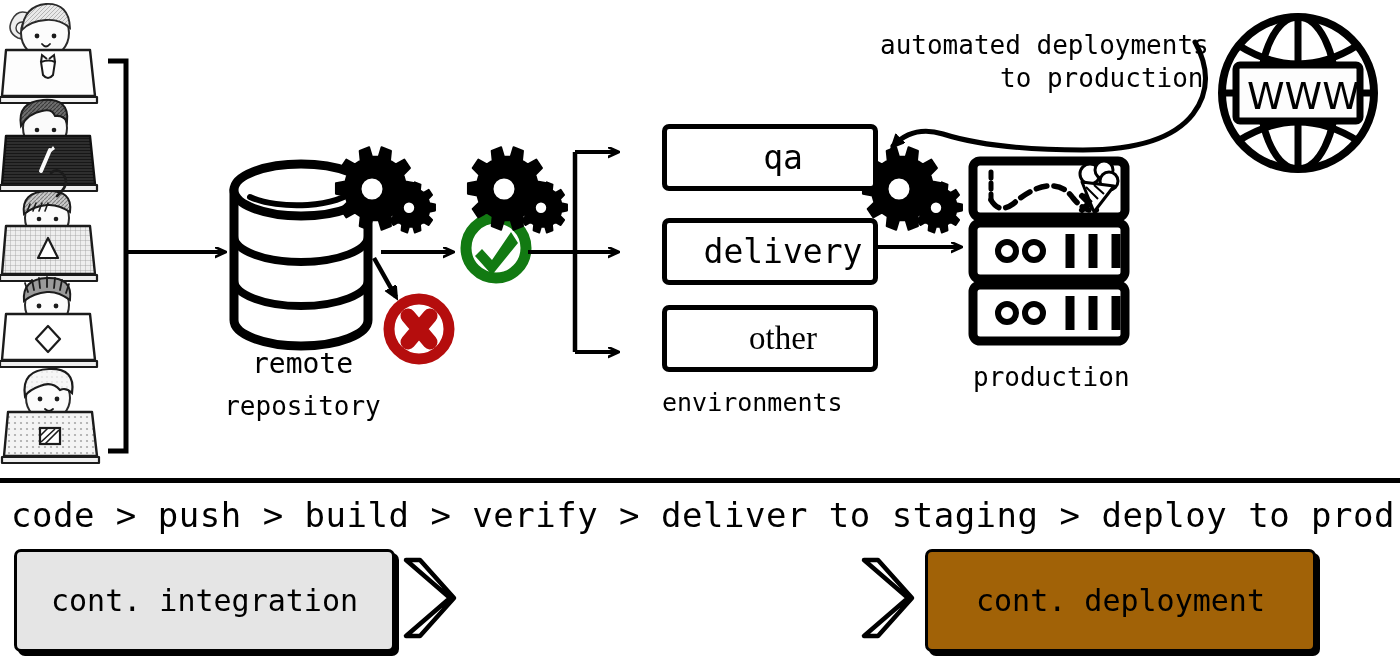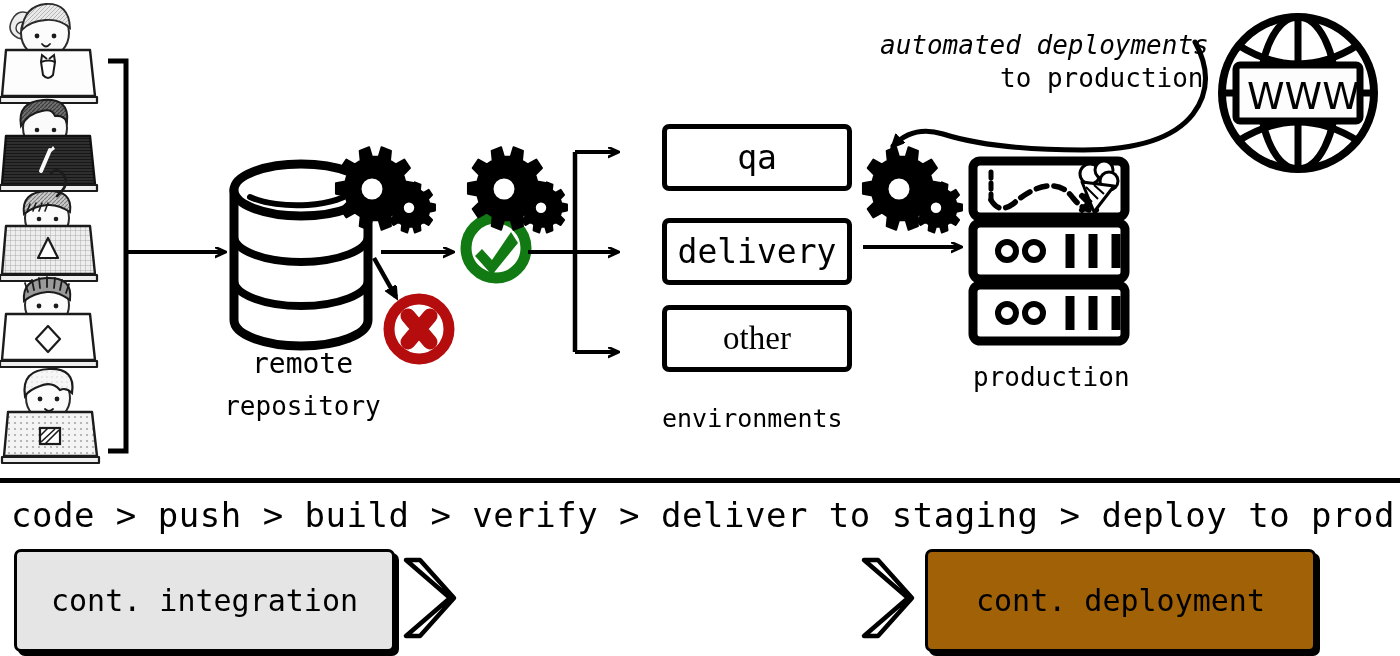--- a/index.html
+++ b/index.html
@@ -2,21 +2,21 @@
 <html><head>
 <meta charset="utf-8">
 <style>
   html,body{margin:0;padding:0;background:#ffffff;}
   body{width:1400px;height:656px;overflow:hidden;font-family:"DejaVu Sans Mono",monospace;}
   #stage{position:relative;width:1400px;height:656px;background:#fff;}
   svg.layer{position:absolute;left:0;top:0;width:1400px;height:656px;}
   .lbl{position:absolute;font-family:"DejaVu Sans Mono","Liberation Mono",monospace;color:#000;white-space:pre;}
   .env-box{position:absolute;border:5px solid #000;border-radius:7px;background:#fff;
            display:flex;align-items:center;justify-content:center;
-           font-family:"DejaVu Sans Mono","Liberation Mono",monospace;font-size:33px;color:#000;}
+           font-family:"DejaVu Sans Mono","Liberation Mono",monospace;font-size:33px;color:#000;padding-left:26px;}
   .stage-box{position:absolute;border:3.5px solid #000;border-radius:7px;
              display:flex;align-items:center;justify-content:center;
              font-family:"DejaVu Sans Mono","Liberation Mono",monospace;font-size:30px;color:#000;
              box-shadow:4px 4px 0 #000;}
   .chev{position:absolute;}
   .divider{position:absolute;left:0;width:1400px;height:5px;background:#000;}
   .pipe-text{position:absolute;font-family:"DejaVu Sans Mono","Liberation Mono",monospace;
              font-size:34px;letter-spacing:0.5px;color:#000;white-space:pre;}
 </style>
 </head>
@@ -236,36 +236,36 @@
       <path d="M1298,17 L1298,169" stroke="#000" stroke-width="7"></path>
       <path d="M1222,93 L1374,93" stroke="#000" stroke-width="7"></path>
       <path d="M1238,45 q60,38 120,0" fill="none" stroke="#000" stroke-width="7"></path>
       <path d="M1238,141 q60,-38 120,0" fill="none" stroke="#000" stroke-width="7"></path>
       <rect x="1236" y="65" width="124" height="56" rx="4" fill="#fdfdfd" stroke="#000" stroke-width="7"></rect>
     </g>
   </svg>
 
   <div class="lbl" style="left:1247px;top:74px;width:102px;text-align:center;font-size:38px;font-family:'DejaVu Sans','Liberation Sans',sans-serif;">WWW</div>
 
-  <div class="lbl" style="left:880px;top:30px;font-size:26px;font-style:italic;">automated deployments</div>
+  <div class="lbl" style="left:880px;top:30px;font-size:26px;">automated deployments</div>
   <div class="lbl" style="left:1000px;top:63px;font-size:26px;">to production</div>
 
   <div class="lbl" style="left:200px;top:347px;width:205px;text-align:center;font-size:28px;">remote</div>
   <div class="lbl" style="left:200px;top:379px;width:205px;text-align:center;font-size:26px;margin-top:12px;">repository</div>
 
   <div class="env-box" style="left:662px;top:124px;width:180px;height:57px;">
     <span>qa</span>
   </div>
   <div class="env-box" style="left:662px;top:218px;width:180px;height:57px;">
     <span>delivery</span>
   </div>
   <div class="env-box" style="left:662px;top:305px;width:180px;height:57px;font-family:Liberation Serif, serif;">
     <span>other</span>
   </div>
-  <div class="lbl" style="left:662px;top:404px;width:180px;text-align:right;font-size:25px;">environments</div>
+  <div class="lbl" style="left:662px;top:388px;width:180px;text-align:right;font-size:25px;">environments</div>
 
   <div class="lbl" style="left:973px;top:362px;width:152px;text-align:center;font-size:26px;">production</div>
 
   <div class="divider" style="top:478px;"></div>
 
   <div class="pipe-text" style="left:11px;top:495px;">code &gt; push &gt; build &gt; verify &gt; deliver to staging &gt; deploy to prod</div>
 
   <div class="stage-box" style="left:14px;top:549px;width:375px;height:97px;background:#e5e5e5;">
     <span>cont. integration</span>
   </div>

